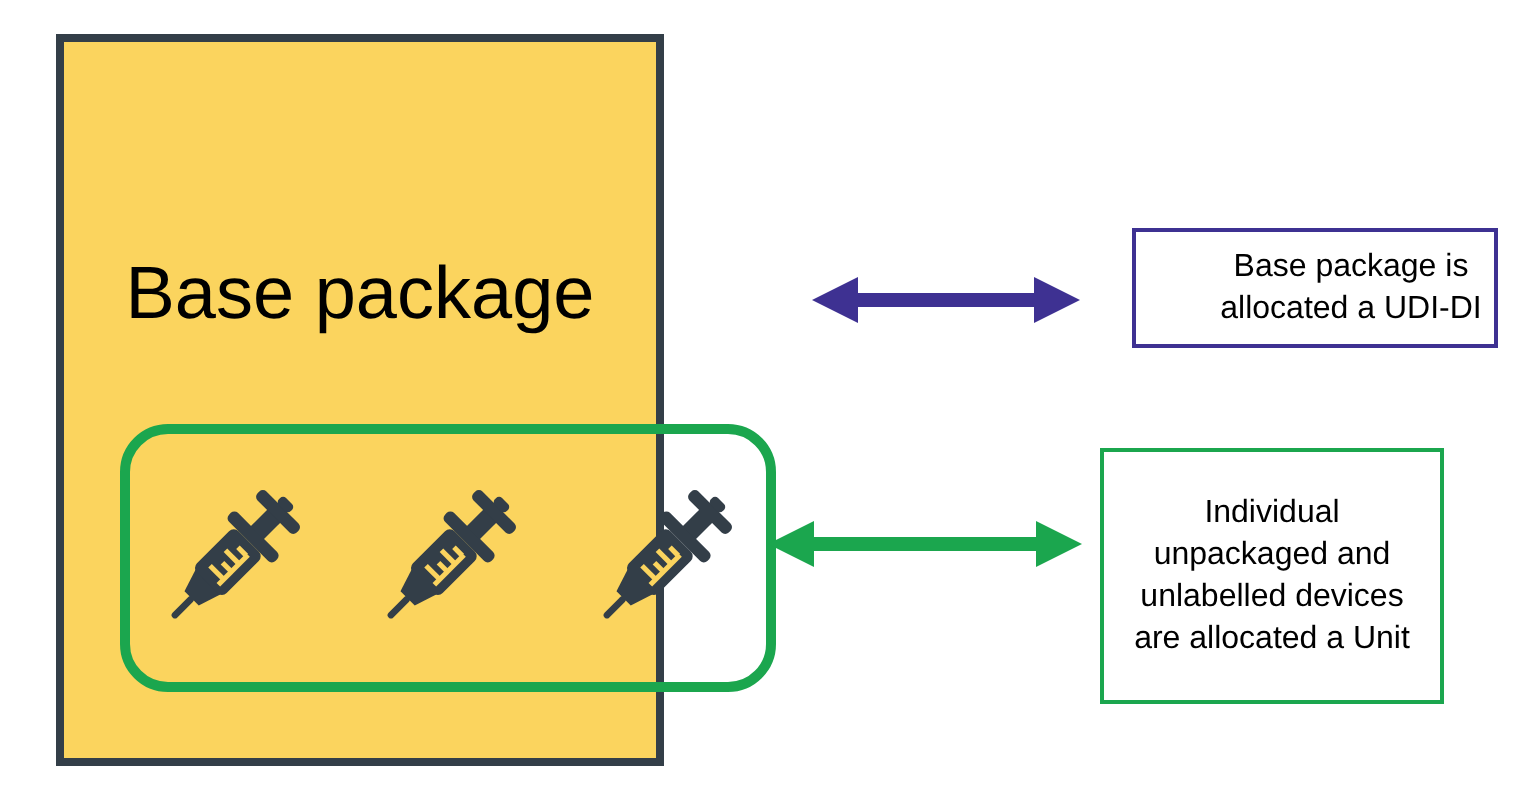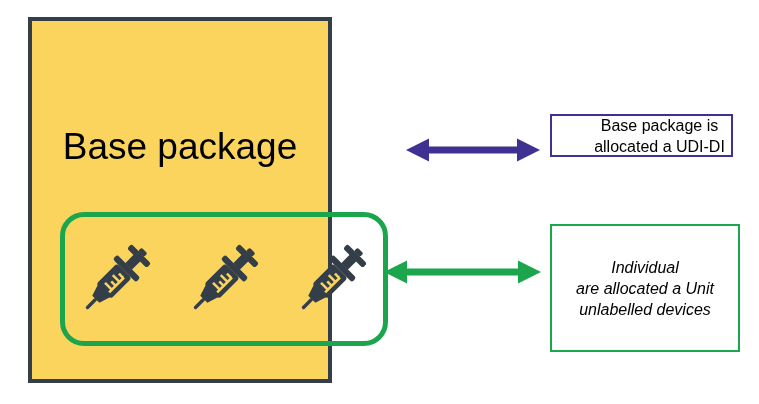--- a/index.html
+++ b/index.html
@@ -30,22 +30,22 @@
   }
   .syringe{width:84px;height:84px;display:block;}
   .arrow{position:absolute;display:block;}
   .arrow-udi{left:406px;top:137px;}
   .arrow-unit{left:384px;top:259px;}
   .callout{
     position:absolute;box-sizing:border-box;background:#fff;
     display:flex;flex-direction:column;justify-content:center;
     text-align:center;font-size:16px;line-height:21px;color:var(--ink);
   }
-  .callout-udi{left:550px;top:114px;width:183px;height:43px;border:2px solid var(--purple);padding-left:36px;}
-  .callout-unit{left:550px;top:224px;width:190px;height:128px;border:2px solid var(--green);font-style:italic;}
+  .callout-udi{left:566px;top:114px;width:183px;height:60px;border:2px solid var(--purple);padding-left:36px;}
+  .callout-unit{left:550px;top:224px;width:172px;height:128px;border:2px solid var(--green);}
   .callout .line{white-space:nowrap;}
 </style>
 </head>
 <body>
 
 <div class="canvas">
 
   <div class="package-box">
     <div class="package-label">Base package</div>
 
@@ -113,17 +113,18 @@
     <div class="line">Base package is</div>
     <div class="line">allocated a UDI-DI</div>
   </div>
 
   <svg class="arrow arrow-unit" width="157" height="26" viewBox="0 0 157 26" aria-hidden="true">
     <polygon fill="#1BA64E" points="0,13 23,1.5 23,9.5 134,9.5 134,1.5 157,13 134,24.5 134,16.5 23,16.5 23,24.5"></polygon>
   </svg>
 
   <div class="callout callout-unit">
     <div class="line">Individual</div>
+    <div class="line">unpackaged and</div>
+    <div class="line">unlabelled devices</div>
     <div class="line">are allocated a Unit</div>
-    <div class="line">unlabelled devices</div>
   </div>
 
 </div>
 
 </body></html>

